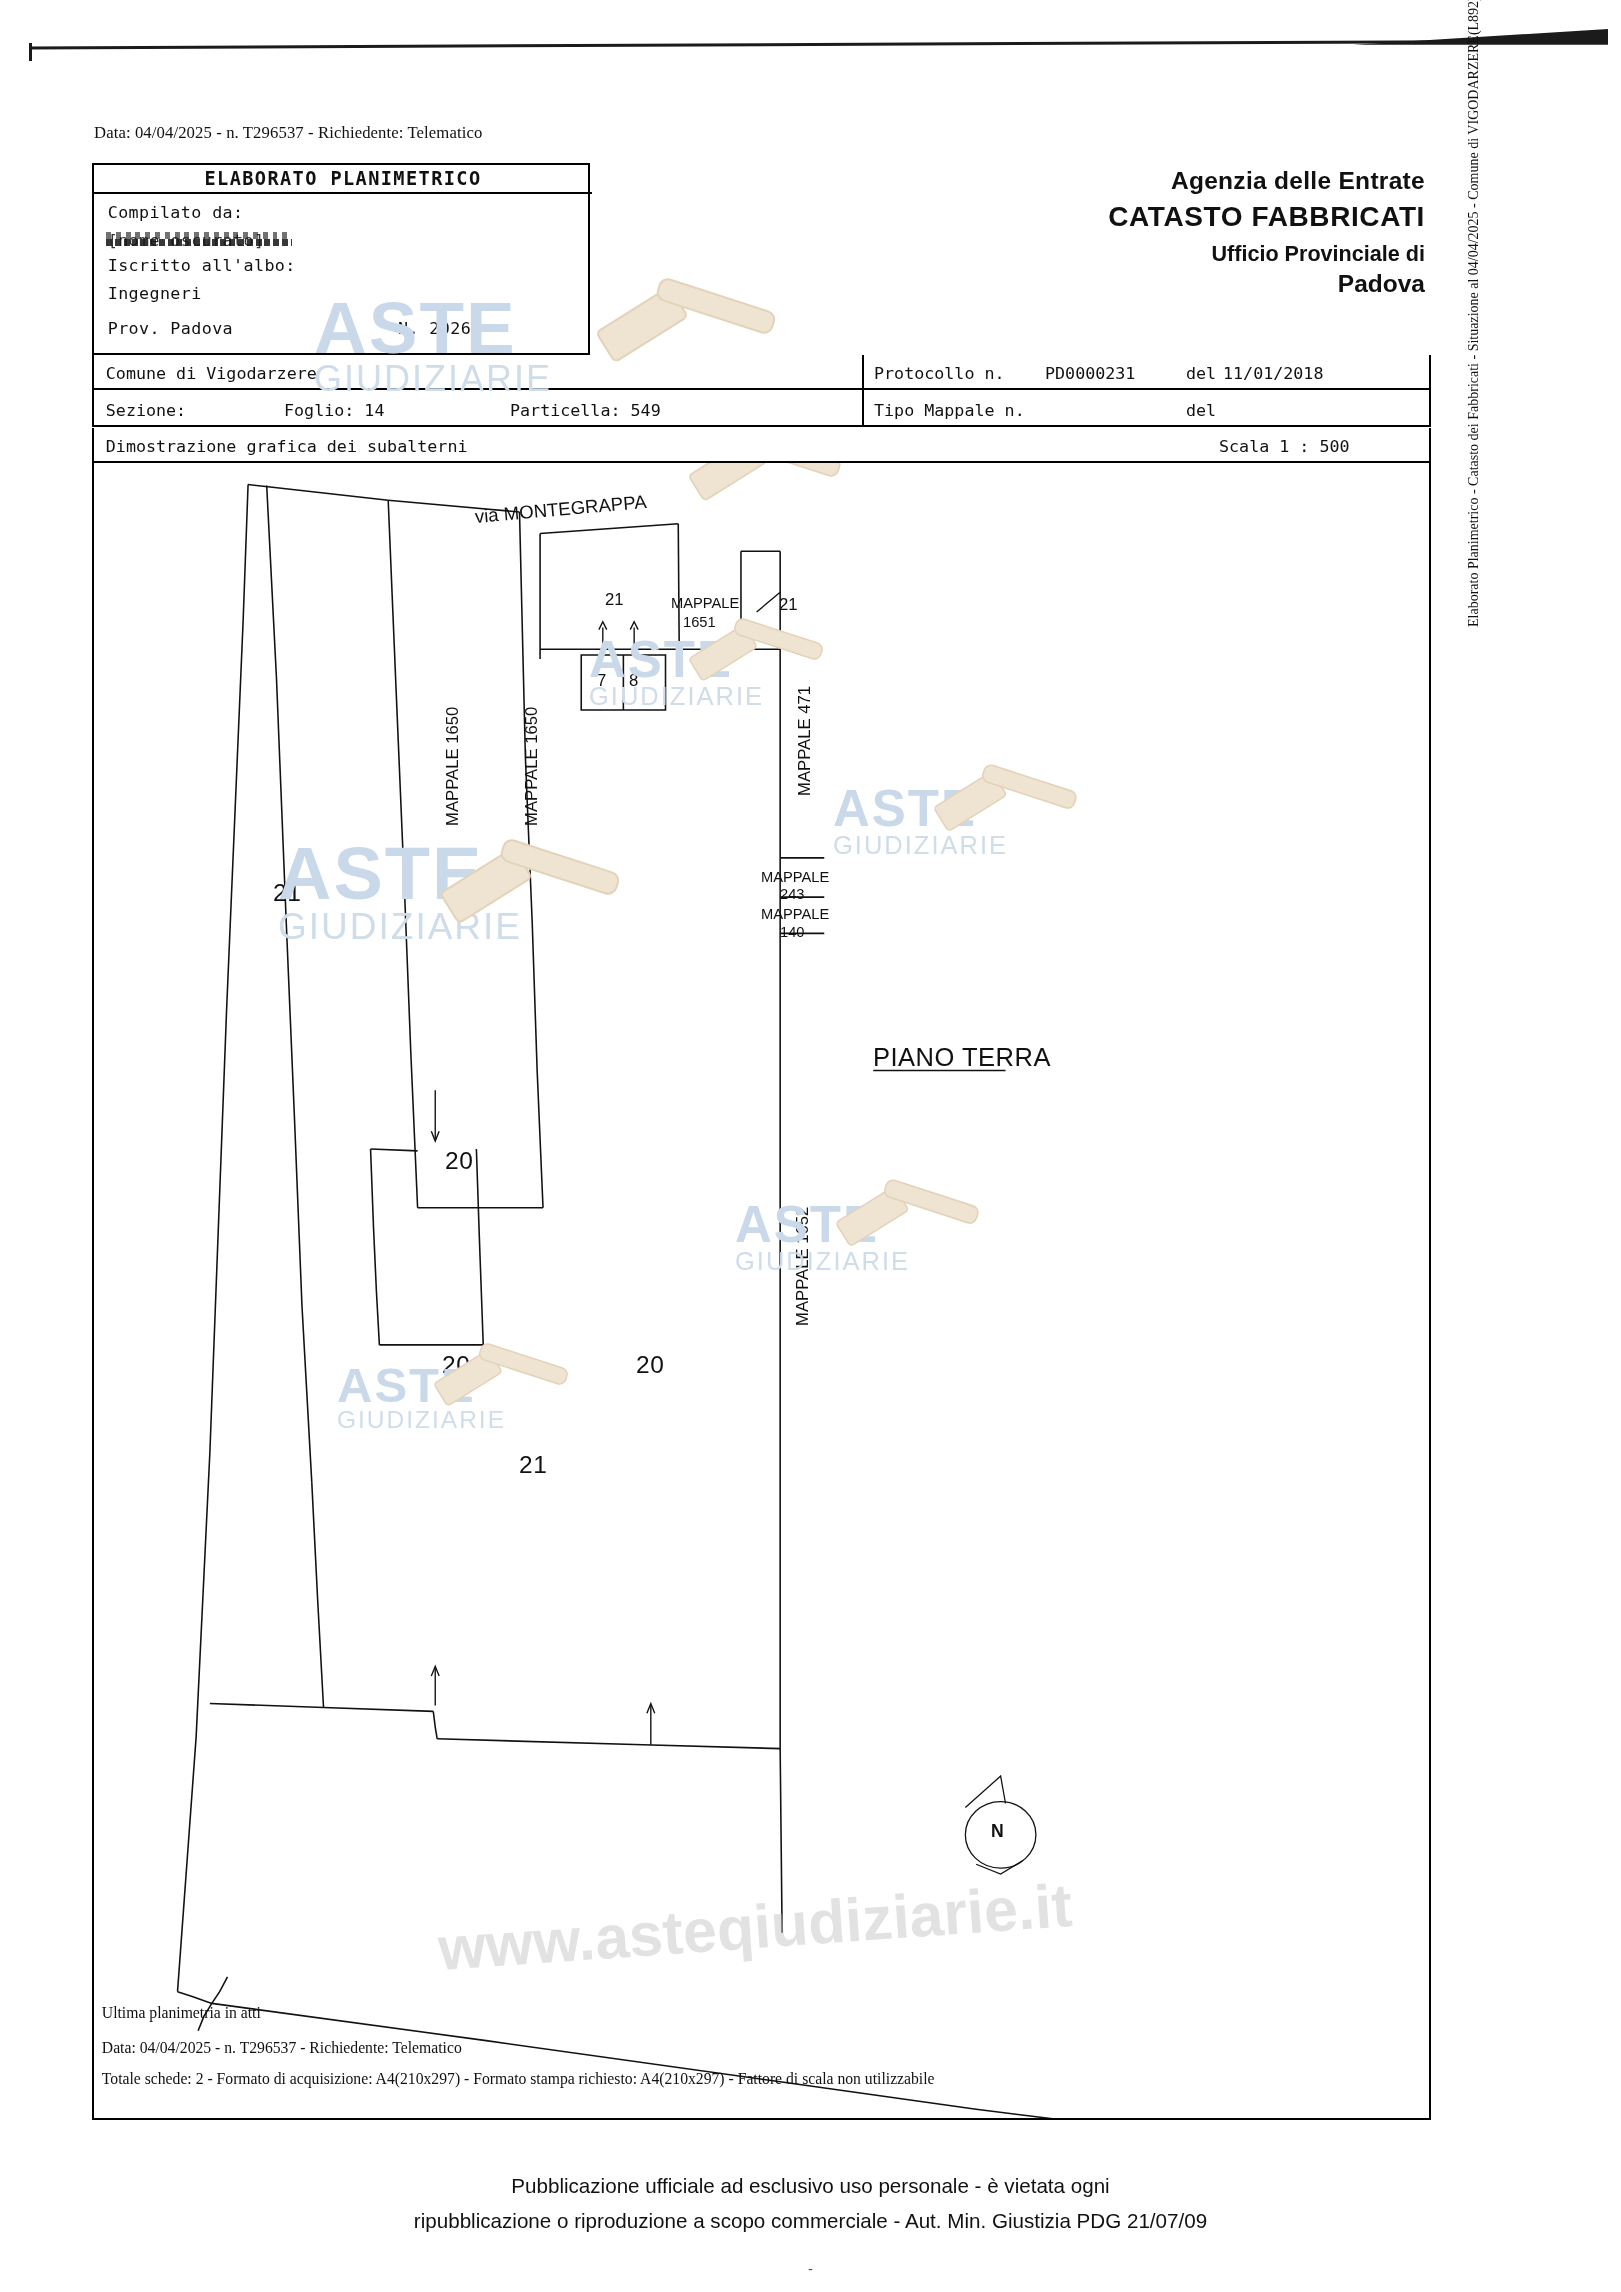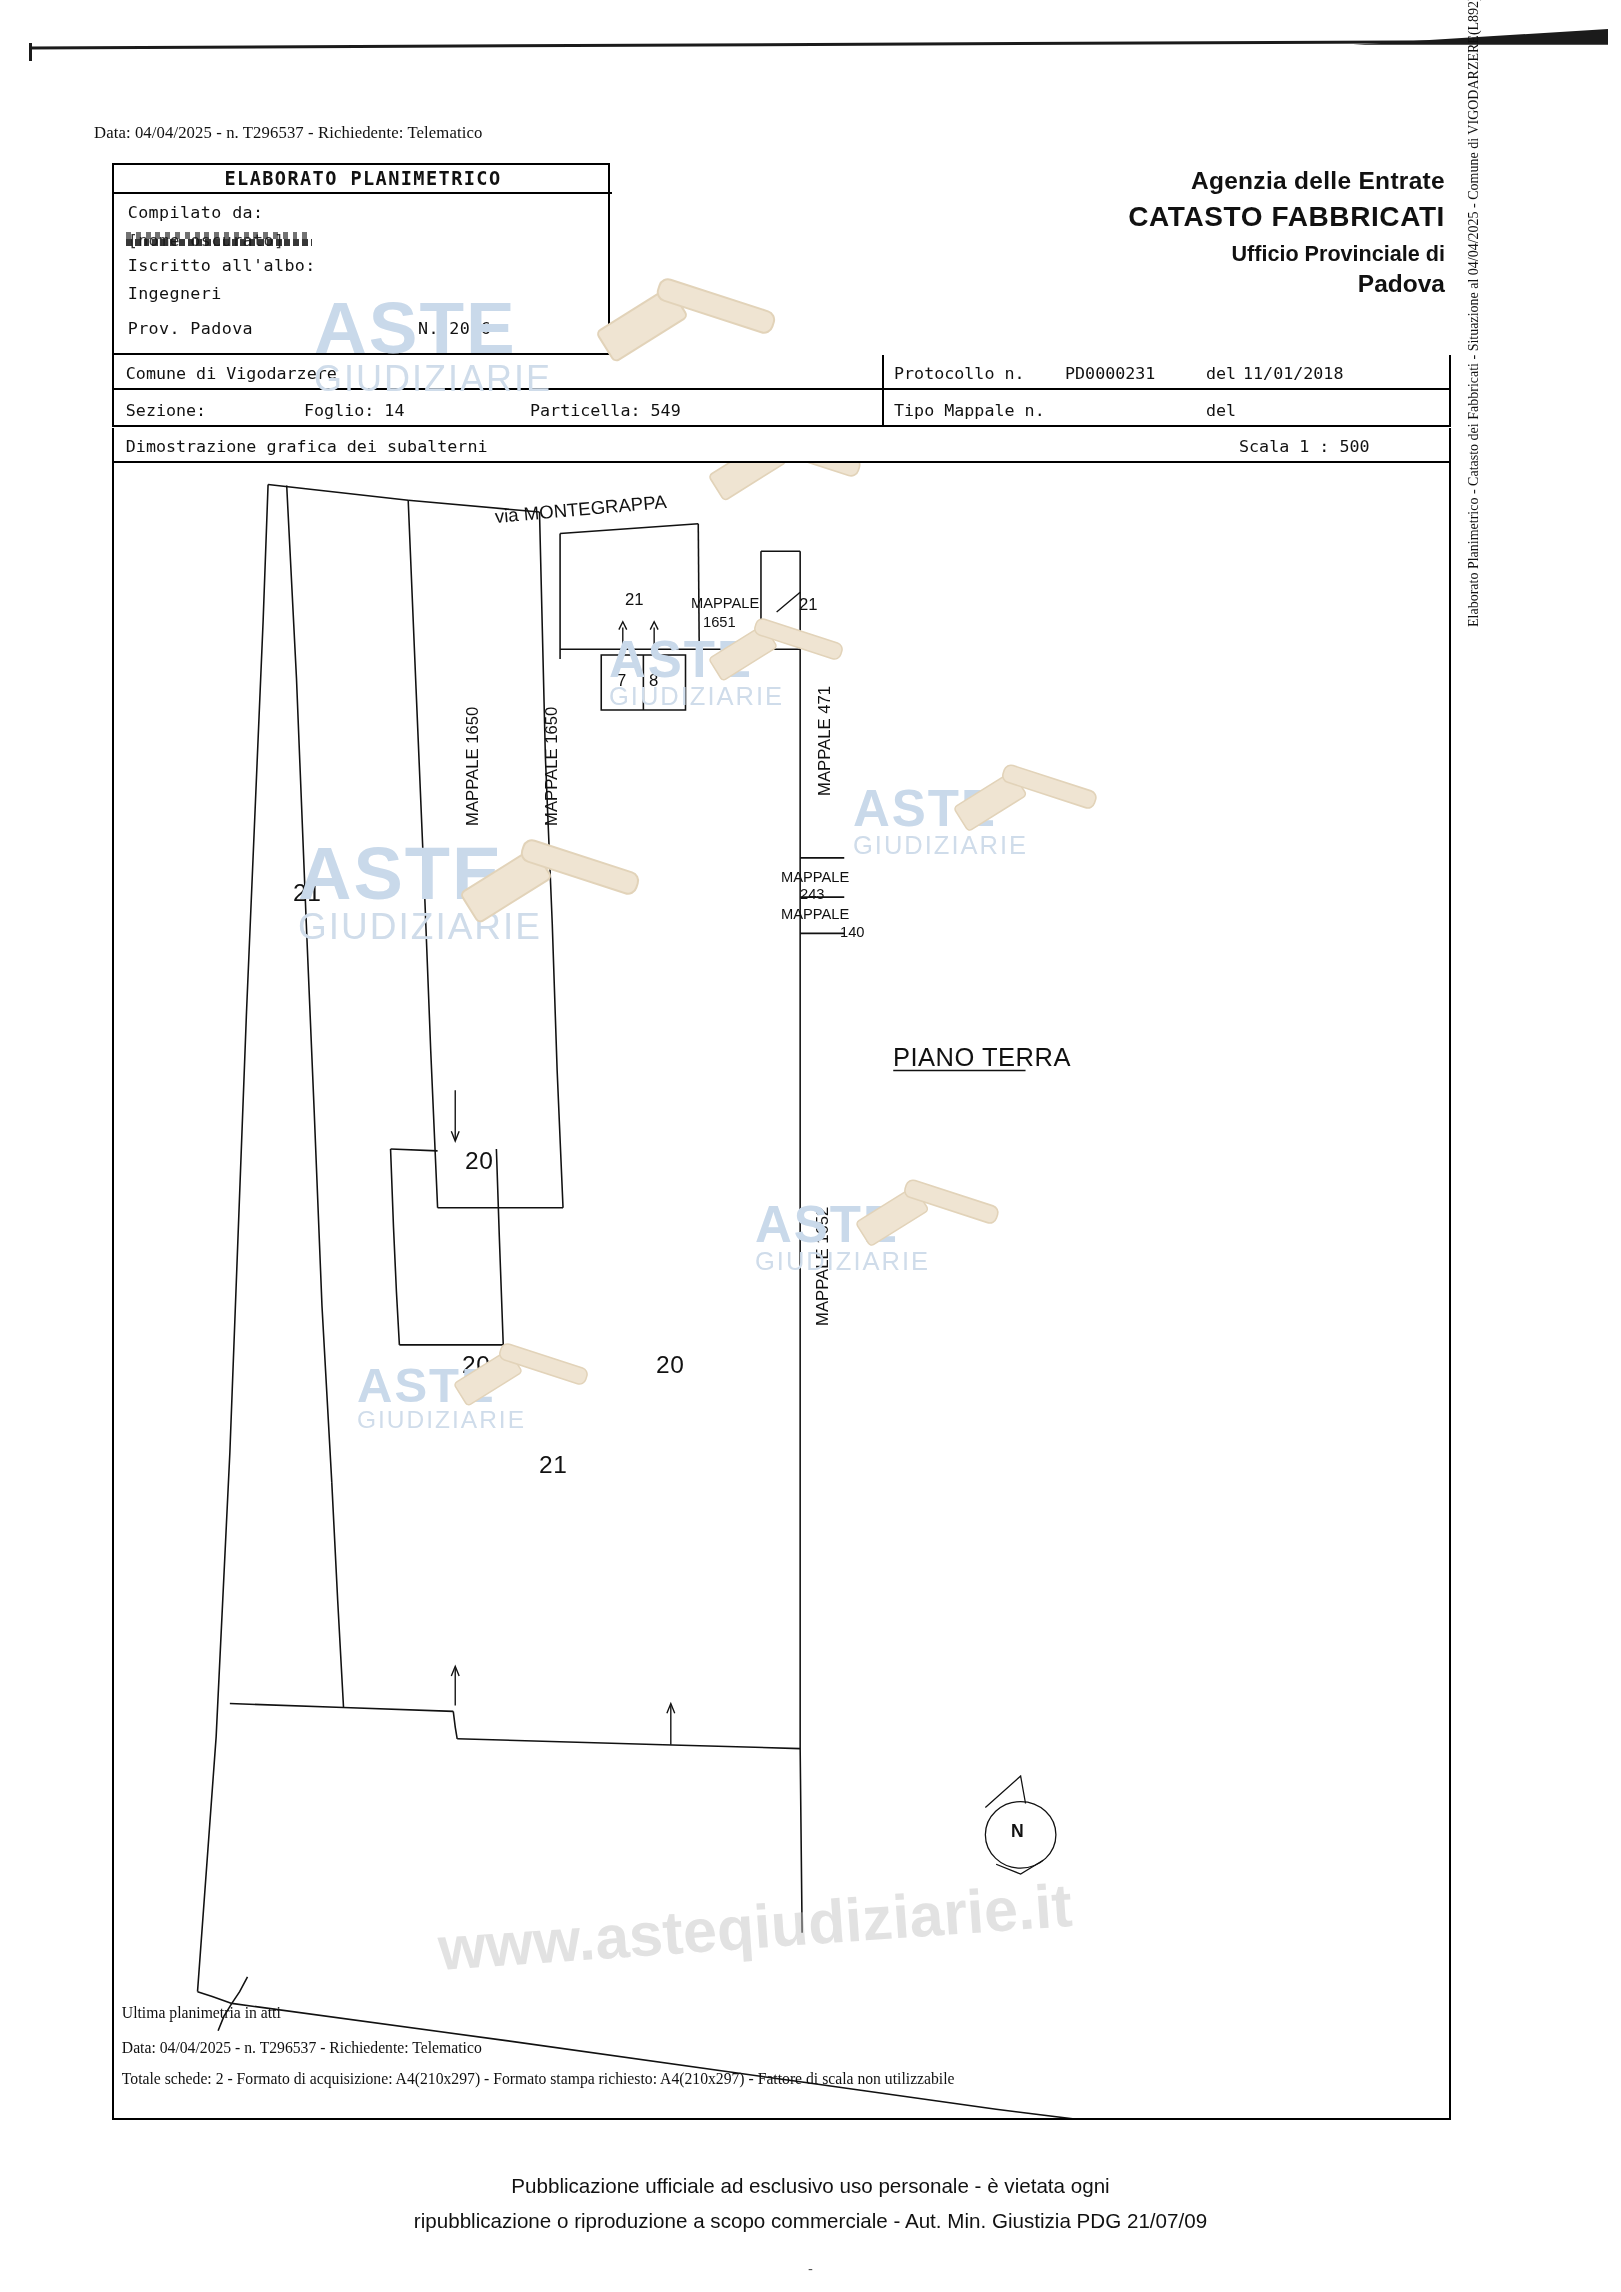--- a/index.html
+++ b/index.html
@@ -49,21 +49,21 @@
     position: absolute;
     left: 94px; top: 123px;
     font-size: 16.7px;
     letter-spacing: 0.1px;
     white-space: nowrap;
   }
 
   
   .doc-frame {
     position: absolute;
-    left: 112px; top: 163px;
+    left: 92px; top: 163px;
     width: 1339px; height: 1957px;
   }
 
   
   .hdr-box {
     position: absolute;
     left: 0; top: 0;
     width: 498px; height: 192px;
     border: 2px solid #000;
     box-sizing: border-box;
@@ -418,21 +418,21 @@
 
     <div class="lbl vert" style="left:349px; top:363px;">MAPPALE 1650</div>
     <div class="lbl vert" style="left:428px; top:363px;">MAPPALE 1650</div>
     <div class="lbl vert" style="left:701px; top:333px;">MAPPALE 471</div>
 
     <div class="lbl big" style="left:179px; top:416px;">21</div>
 
     <div class="lbl small" style="left:667px; top:406px;">MAPPALE</div>
     <div class="lbl small" style="left:686px; top:423px;">243</div>
     <div class="lbl small" style="left:667px; top:443px;">MAPPALE</div>
-    <div class="lbl small" style="left:686px; top:461px;margin-left:40px;">140</div>
+    <div class="lbl small" style="left:686px; top:461px;">140</div>
 
     <div class="lbl big" style="left:351px; top:684px;">20</div>
     <div class="lbl vert" style="left:699px; top:863px;">MAPPALE 1652</div>
 
     <div class="lbl big" style="left:348px; top:888px;">20</div>
     <div class="lbl big" style="left:542px; top:888px;">20</div>
     <div class="lbl big" style="left:425px; top:988px;">21</div>
 
     <div class="lbl" style="left:779px; top:580px; font-size:25.5px; letter-spacing:0.5px;">PIANO TERRA</div>
 

